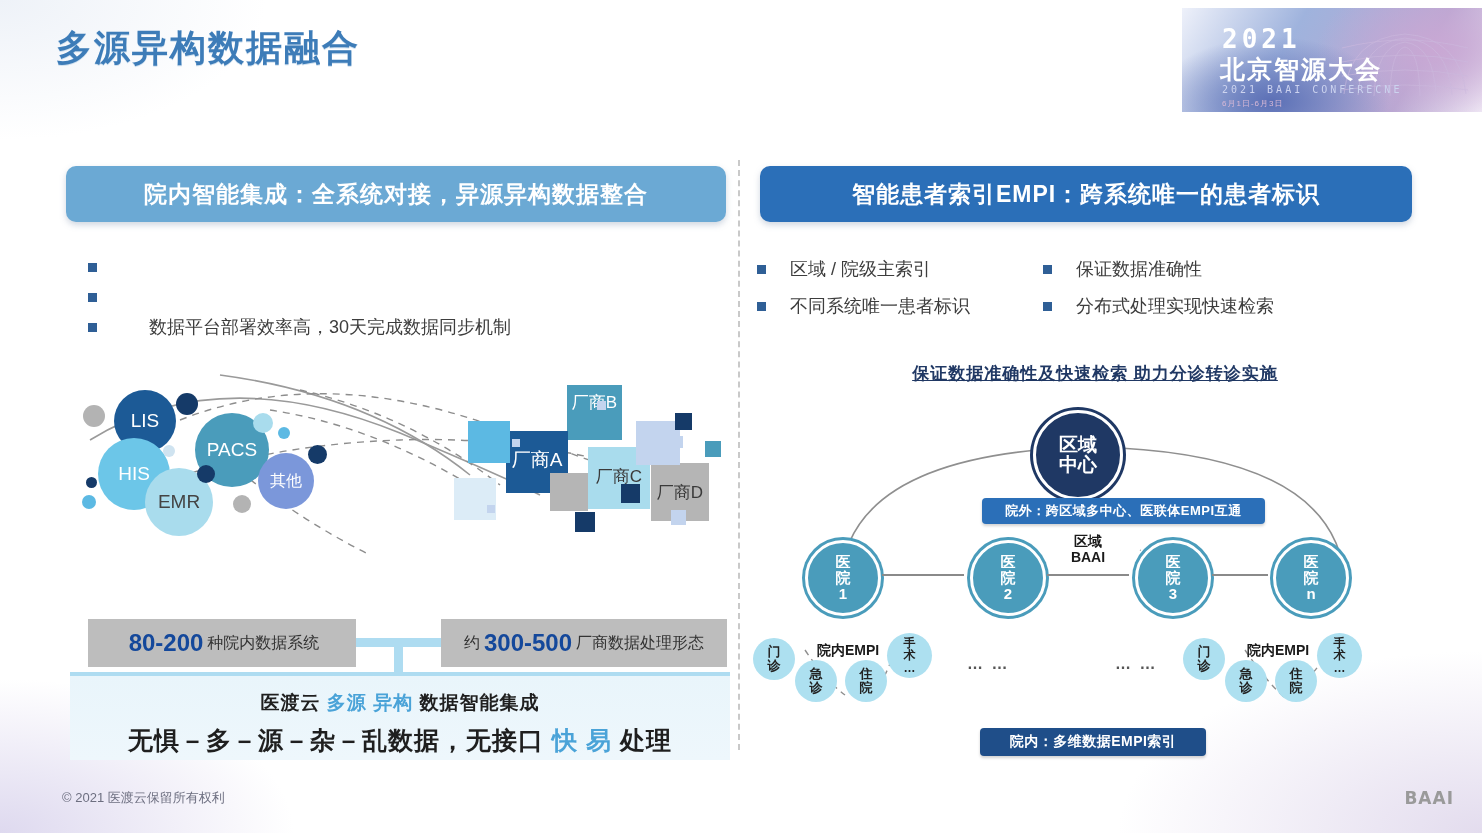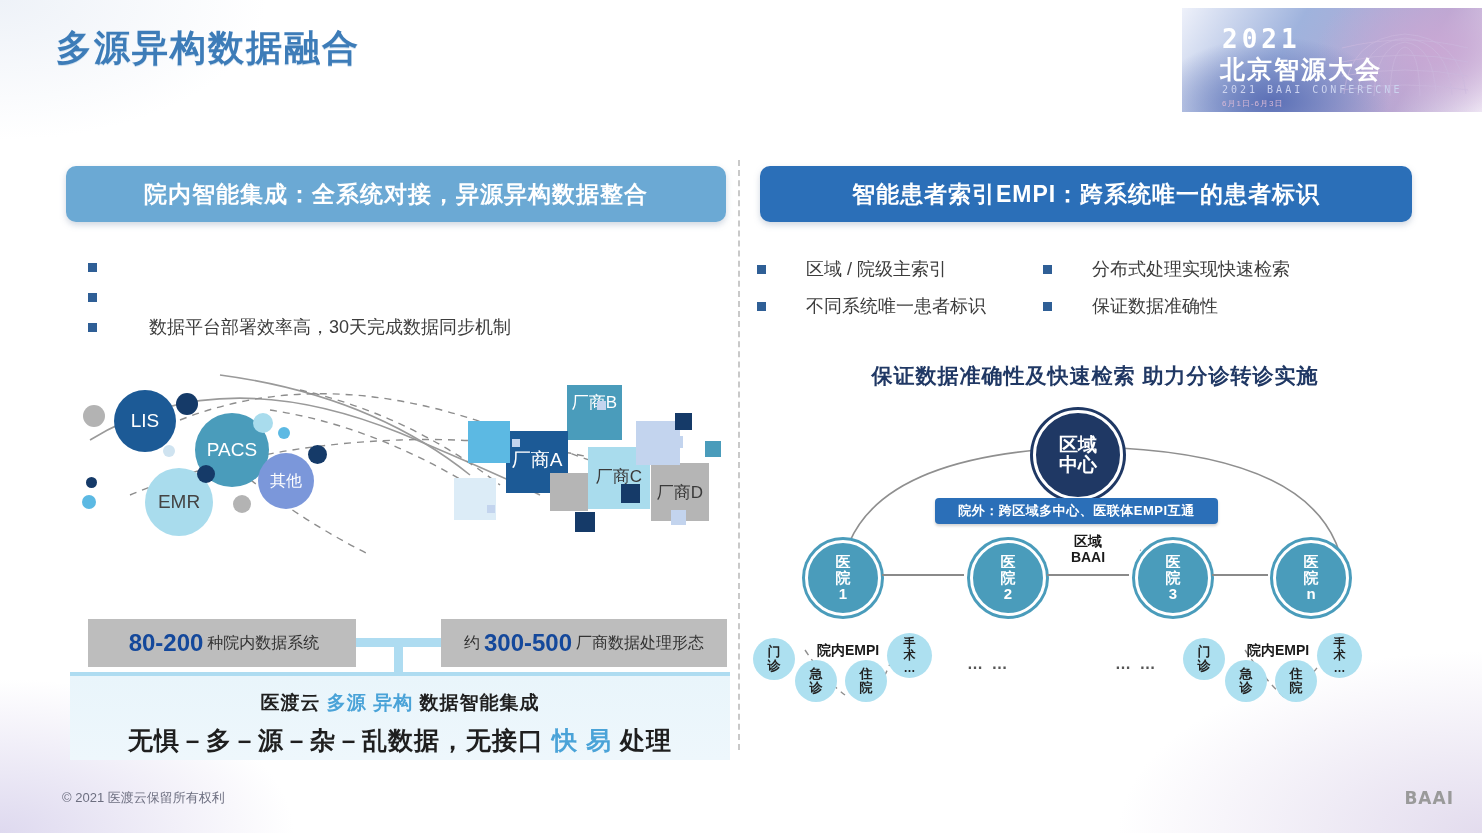--- a/index.html
+++ b/index.html
@@ -76,21 +76,21 @@
     width:9px;height:9px;background:#2f5f96;margin-top:8px;flex:0 0 auto;
   }
   .bullet-text{
     margin-left:52px;font-size:18px;color:#3d3d3d;white-space:nowrap;
   }
   .bullet-text b{color:#2b2b2b;}
   .left-bullets{left:88px;top:255px;}
   .right-bullets-col{position:absolute;}
   .rb1{left:757px;top:257px;}
   .rb2{left:1043px;top:257px;}
-  .rb-text{margin-left:40px;font-size:18px;color:#3d3d3d;white-space:nowrap;}
+  .rb-text{margin-left:24px;font-size:18px;color:#3d3d3d;white-space:nowrap;}
 
   
   .diagram-left{position:absolute;left:70px;top:355px;width:660px;height:260px;}
   .bub{
     position:absolute;border-radius:50%;
     display:flex;align-items:center;justify-content:center;
     font-size:19px;color:#ffffff;
   }
   .sq{
     position:absolute;
@@ -111,32 +111,33 @@
     border-top:4px solid #aedcf1;
     text-align:center;
   }
   .bf-line1{font-size:19px;font-weight:bold;color:#1f1f1f;margin-top:14px;letter-spacing:1px;}
   .bf-line2{font-size:25px;font-weight:bold;color:#1f1f1f;margin-top:8px;letter-spacing:1px;}
   .hl{color:#4aa3d8;}
   
   .diagram-right{position:absolute;left:745px;top:350px;width:700px;height:420px;}
   .rd-title{
     position:absolute;left:100px;top:12px;width:500px;text-align:center;
-    font-size:21px;font-weight:bold;color:#203864;letter-spacing:1px;
+    font-size:17px;font-weight:bold;color:#203864;letter-spacing:1px;text-decoration:underline;
   }
   .ring-circle{
     position:absolute;border-radius:50%;
     display:flex;flex-direction:column;align-items:center;justify-content:center;
     color:#fff;font-weight:bold;line-height:1.05;
   }
   .label-bar{
     position:absolute;border-radius:4px;background:#2b6fb8;color:#fff;
     display:flex;align-items:center;justify-content:center;
     font-size:13px;font-weight:bold;letter-spacing:.5px;
     box-shadow:0 2px 3px rgba(0,0,0,.18);
+    margin-left:47px;
   }
   .label-bar.dark{background:#1f4e89;}
   .small-bub{
     position:absolute;border-radius:50%;background:#ade0f0;
     display:flex;flex-direction:column;align-items:center;justify-content:center;
     font-size:13px;font-weight:bold;color:#222;line-height:1.05;
   }
   .inline-label{position:absolute;font-size:14px;font-weight:bold;color:#1a1a1a;text-align:center;line-height:1.15;}
   .dots{position:absolute;font-size:16px;font-weight:bold;color:#555;letter-spacing:2px;}
   .hline{position:absolute;height:2px;background:#8a8a8a;}
@@ -200,25 +201,25 @@
     <span class="rb-text">区域 / 院级主索引</span>
   </div>
   <div class="bullet-row">
     <span class="bullet-sq"></span>
     <span class="rb-text">不同系统唯一患者标识</span>
   </div>
 </div>
 <div class="bullets right-bullets-col rb2">
   <div class="bullet-row">
     <span class="bullet-sq"></span>
+    <span class="rb-text">保证数据准确性</span>
+  </div>
+  <div class="bullet-row">
+    <span class="bullet-sq"></span>
     <span class="rb-text">分布式处理实现快速检索</span>
-  </div>
-  <div class="bullet-row">
-    <span class="bullet-sq"></span>
-    <span class="rb-text">保证数据准确性</span>
   </div>
 </div>
 
 <div class="diagram-left">
   <svg width="660" height="260" style="position:absolute;left:0;top:0;">
     <g fill="none" stroke="#9a9a9a" stroke-width="1.6">
       <path d="M20 85 Q150 5 330 78 Q430 120 470 140"></path>
       <path d="M150 20 Q300 40 400 120"></path>
     </g>
     <g fill="none" stroke="#8d8d8d" stroke-width="1.4" stroke-dasharray="7 6">
@@ -226,20 +227,23 @@
       <path d="M200 55 Q300 70 400 130"></path>
       <path d="M60 140 Q180 90 330 85 Q470 80 600 125"></path>
       <path d="M230 35 Q340 60 430 130"></path>
       <path d="M150 100 Q220 160 300 200"></path>
     </g>
   </svg>
 
   <div class="bub" style="left:44px;top:35px;width:62px;height:62px;background:#1c5a96;">
       <span>LIS</span>
     </div>
+  <div class="bub" style="left:28px;top:83px;width:72px;height:72px;background:#6cc6e8;">
+      <span>HIS</span>
+    </div>
   <div class="bub" style="left:125px;top:58px;width:74px;height:74px;background:#4a9cbb;">
       <span>PACS</span>
     </div>
   <div class="bub" style="left:75px;top:113px;width:68px;height:68px;background:#a9dced;color:#444;">
       <span>EMR</span>
     </div>
   <div class="bub" style="left:188px;top:98px;width:56px;height:56px;background:#7b97da;font-size:16px;">
       <span>其他</span>
     </div>
 
@@ -387,16 +391,17 @@
   </div>
   <div class="small-bub" style="left:572px;top:283px;width:45px;height:45px;font-size:12px;">
     <span>手</span>
     <span>术</span>
     <span>…</span>
   </div>
 
   <div class="dots" style="left:222px;top:305px;">… …</div>
   <div class="dots" style="left:370px;top:305px;">… …</div>
 
+  <div class="label-bar dark" style="left:188px;top:378px;width:226px;height:28px;font-size:14px;">院内：多维数据EMPI索引</div>
 </div>
 
 <div class="copyright">© 2021 医渡云保留所有权利</div>
 <div class="baai">BAAI</div>
 
 </body></html>

